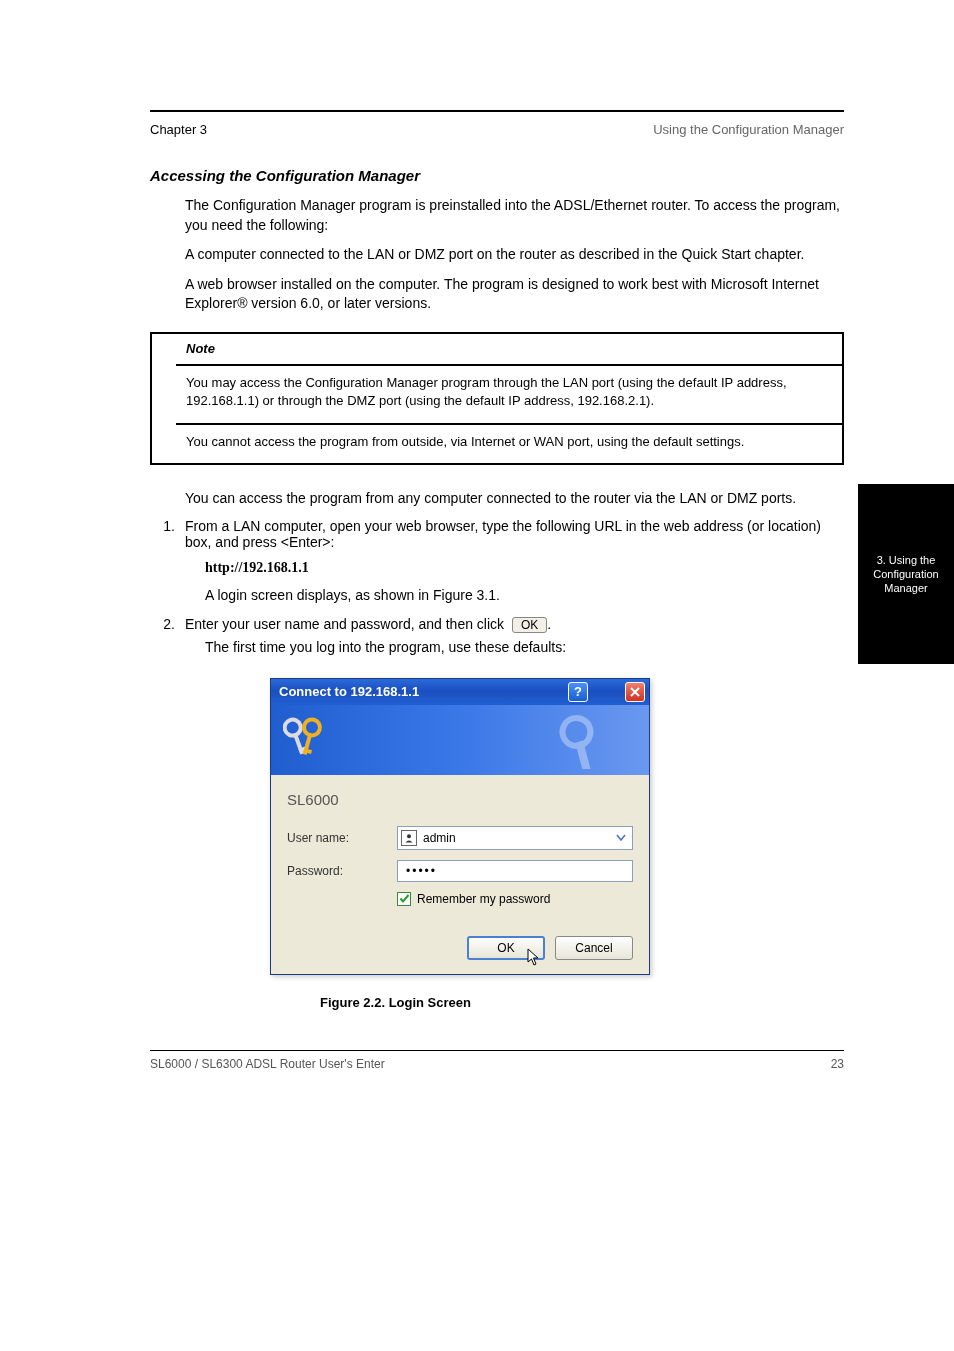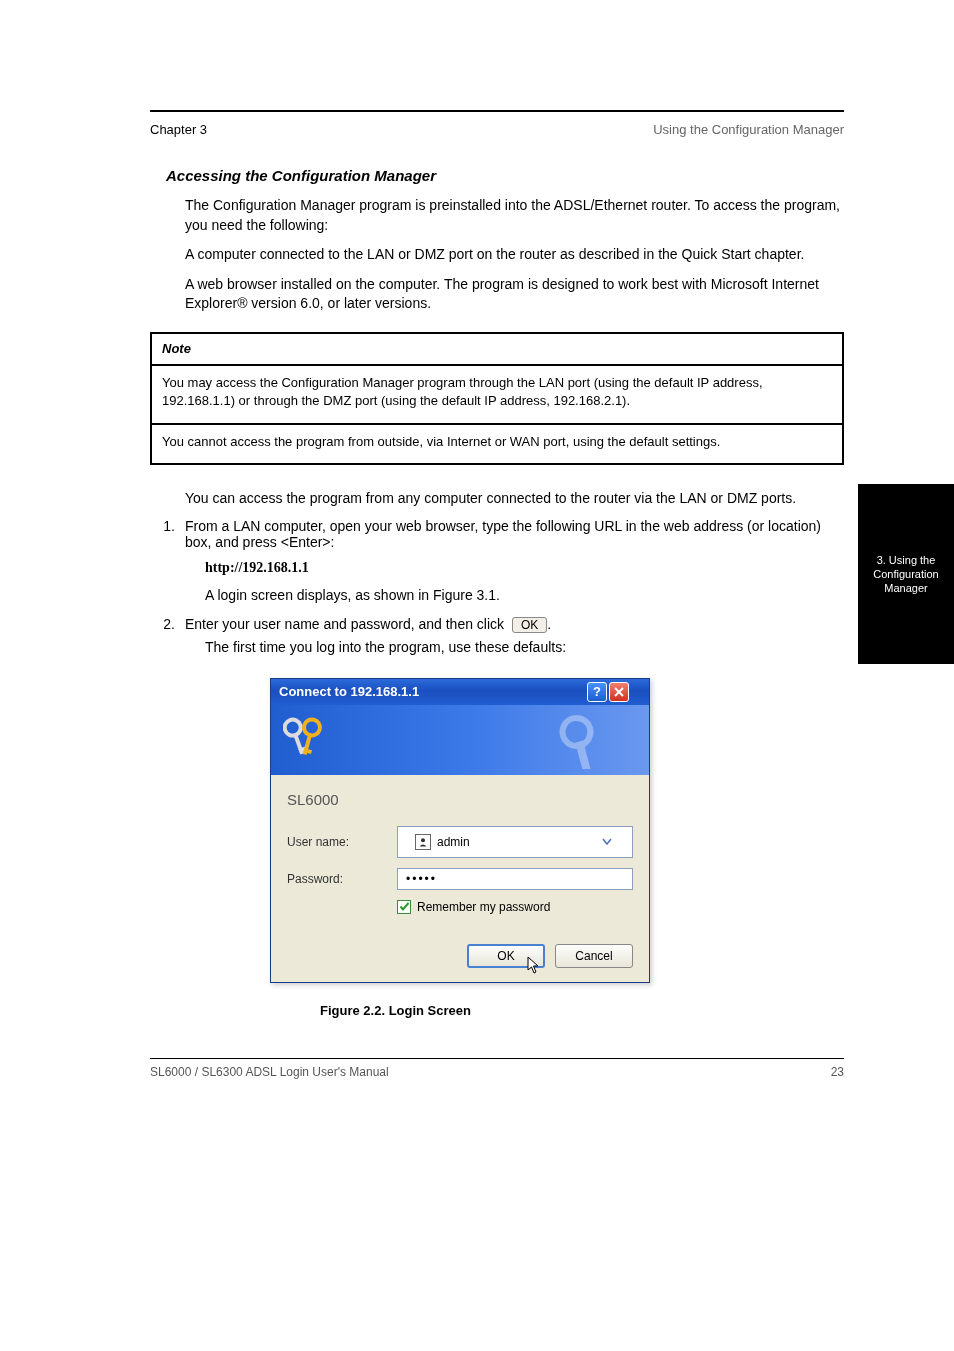--- a/index.html
+++ b/index.html
@@ -25,34 +25,35 @@
     justify-content: space-between;
     font-size: 13px;
     margin-bottom: 30px;
   }
   .chapter-left { font-weight: normal; }
   .chapter-right { color: #666; }
   .section-title {
     font-weight: bold;
     font-style: italic;
     font-size: 15px;
-    margin: 20px 0 12px 16px;
+    margin: 20px 0 12px 0;
   }
   .para {
     font-size: 14px;
     line-height: 1.4;
     margin: 0 0 10px 0;
   }
   .indent { margin-left: 35px; }
   .indent2 { margin-left: 55px; }
   .notebox {
     border: 2.5px solid #000;
     margin: 18px 0 24px 0;
     font-size: 13px;
     line-height: 1.4;
+    padding-left: 24px;
   }
   .notebox-title {
     border-bottom: 2.5px solid #000;
     padding: 6px 10px;
     font-weight: bold;
     font-style: italic;
   }
   .notebox-body {
     padding: 8px 10px;
   }
@@ -103,21 +104,22 @@
     background: #ece9d8;
     box-shadow: 2px 2px 5px rgba(0,0,0,0.2);
   }
   .titlebar {
     display: flex;
     align-items: center;
     height: 26px;
     background: linear-gradient(to bottom, #2a6bdb 0%, #1b4fbf 45%, #205ed0 100%);
     color: #fff;
     font-weight: bold;
-    padding: 0 20px 0 8px;
+    padding: 0 4px 0 8px;
+    gap: 35px;
   }
   .titlebar-text { flex: 1; font-size: 13px; }
   .titlebar-btn {
     width: 20px; height: 20px;
     border: 1px solid #fff;
     border-radius: 3px;
     margin-left: 2px;
     display: flex;
     align-items: center;
     justify-content: center;
@@ -162,22 +164,22 @@
   }
   .input-wrap {
     flex: 1;
     position: relative;
   }
   .combo {
     display: flex;
     align-items: center;
     border: 1px solid #8aa0c0;
     background: #fff;
-    height: 32px;
-    padding: 0 17px;
+    height: 24px;
+    padding: 0 3px;
   }
   .combo .person {
     width: 16px; height: 16px;
     border: 1px solid #666;
     background: #fff;
     margin-right: 4px;
     display: flex;
     align-items: center;
     justify-content: center;
   }
@@ -394,18 +396,18 @@
             </svg>
           </span>
         </div>
       </div>
     </div>
   </div>
 
   <div class="caption">Figure 2.2. Login Screen</div>
 
   <div class="footer-line">
-    <span>SL6000 / SL6300 ADSL Login User's Manual</span>
+    <span>SL6000 / SL6300 ADSL Router User's Enter</span>
     <span>23</span>
   </div>
 
   <div class="sidetab">3. Using the Configuration Manager</div>
 </div>
 
 </body></html>

